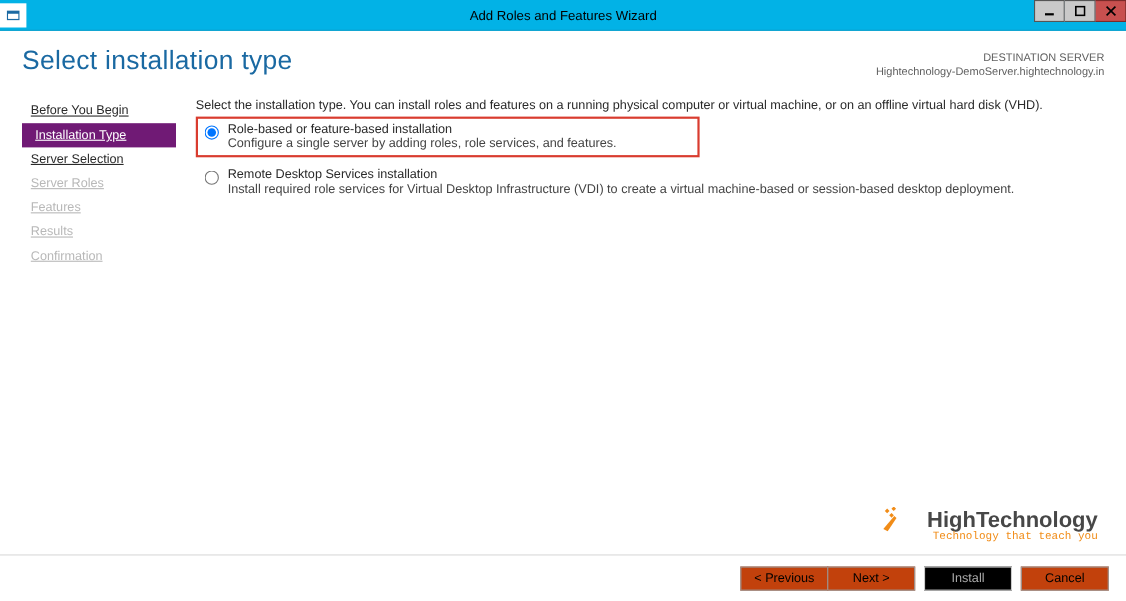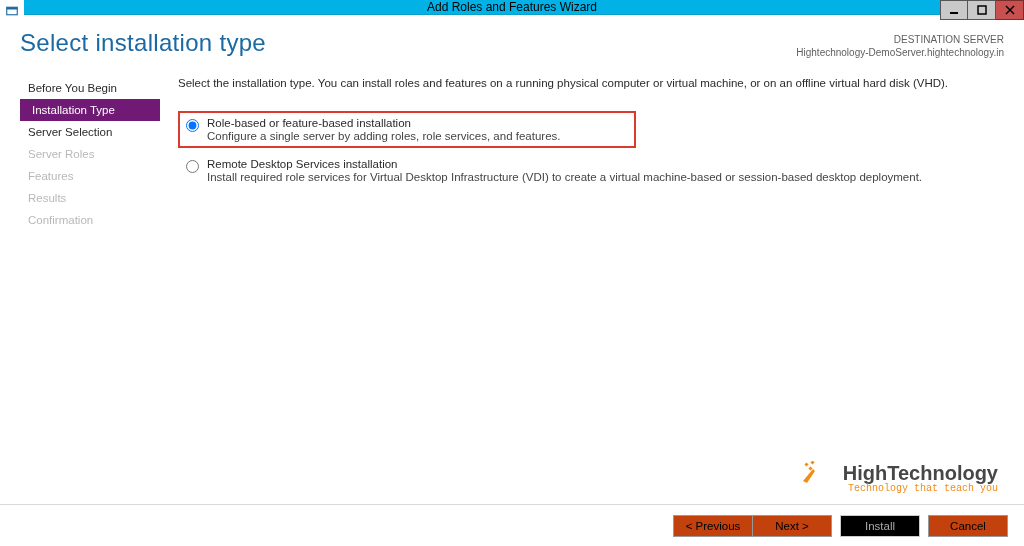--- a/index.html
+++ b/index.html
@@ -7,23 +7,23 @@
     font-family: "Segoe UI", Tahoma, sans-serif;
     font-size: 12px;
     background: #fff;
     width: 1024px;
     height: 546px;
     overflow: hidden;
     position: relative;
   }
   .titlebar {
     background: #02b2e6;
-    height: 15px;
-    display: flex;
-    align-items: flex-start;
+    height: 28px;
+    display: flex;
+    align-items: center;
     position: relative;
     border-bottom: 1px solid #0aa0cc;
   }
   .titlebar .icon-box {
     width: 24px;
     height: 22px;
     background: #fff;
     display: flex;
     align-items: center;
     justify-content: center;
@@ -85,34 +85,35 @@
   .sidebar {
     width: 140px;
     flex-shrink: 0;
     padding-top: 4px;
   }
   .sidebar .step {
     font-size: 11.5px;
     padding: 5px 8px 5px 8px;
     color: #2a2a2a;
     cursor: default;
+    text-decoration: underline;
   }
   .sidebar .step.active {
     background: #701a75;
     color: #fff;
     padding-left: 12px;
   }
   .sidebar .step.disabled { color: #b8b8b8; }
   .main {
     flex: 1;
     padding: 4px 30px 0 18px;
     font-size: 11.5px;
     color: #2a2a2a;
   }
-  .intro { margin-bottom: 22px; }
+  .intro { margin-bottom: 4px; }
   .opt {
     display: flex;
     align-items: flex-start;
     padding: 6px 6px;
     margin-bottom: 4px;
   }
   .opt.highlight {
     border: 2px solid #d93c2f;
     padding: 4px 4px;
     width: 458px;

